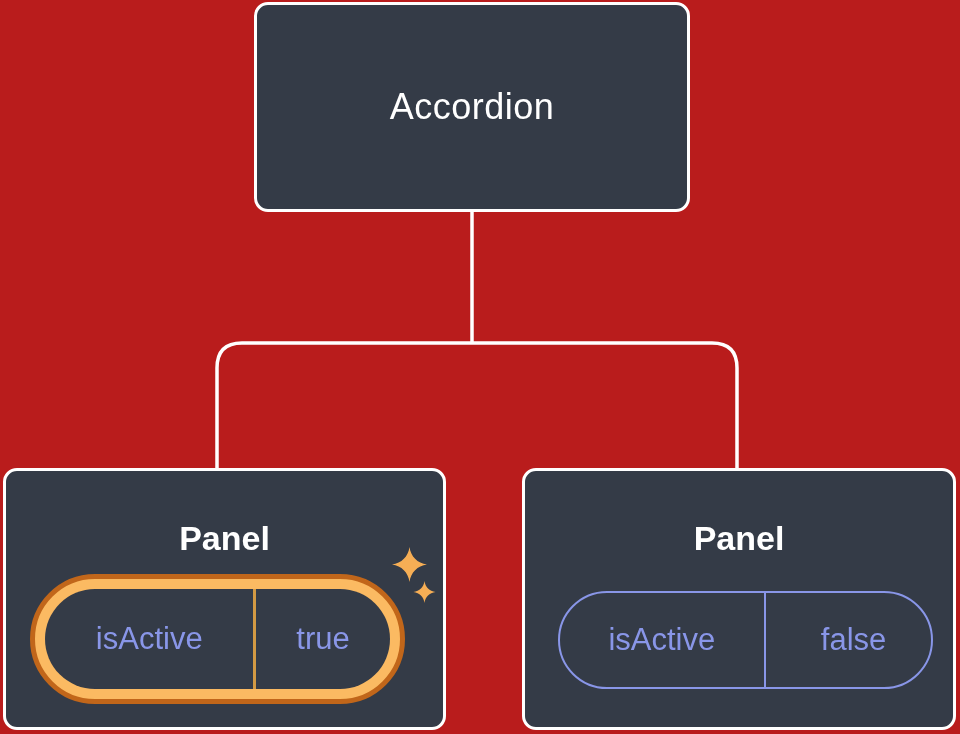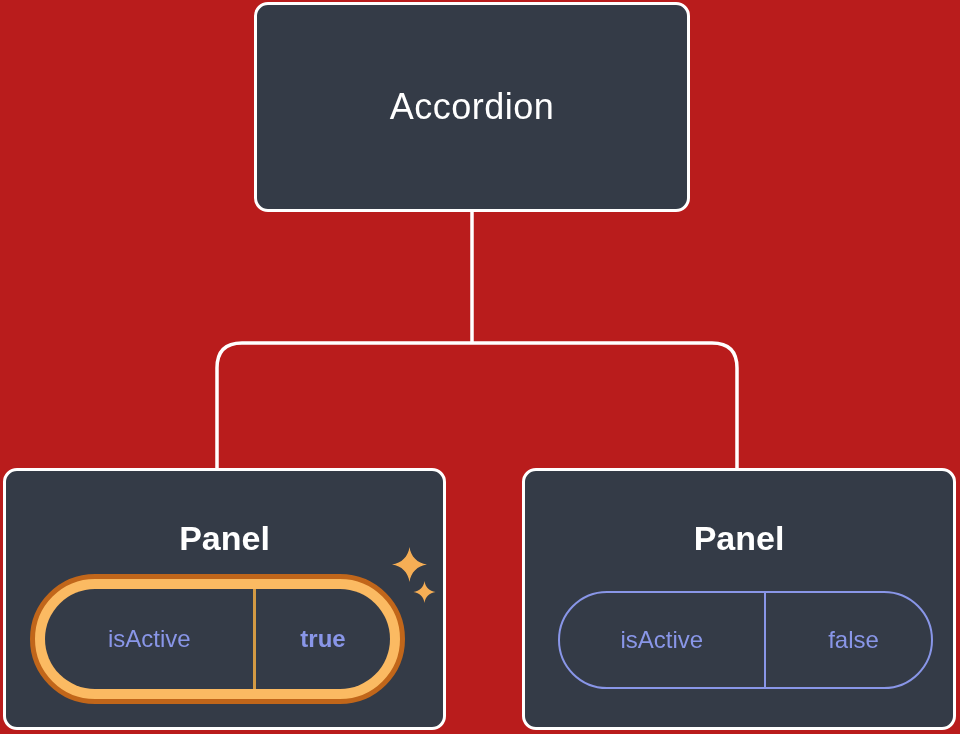--- a/index.html
+++ b/index.html
@@ -88,27 +88,27 @@
     border-radius: 999px;
     display: flex;
     align-items: stretch;
     overflow: hidden;
   }
   .pill-cell {
     display: flex;
     align-items: center;
     justify-content: center;
     color: #8996e8;
-    font-size: 24px;
+    font-size: 31px;
   }
   .cell-name   { flex: 210 0 0; }
   .cell-value  { flex: 135 0 0; }
   .cell-name-r { flex: 213 0 0; }
   .cell-value-r{ flex: 162 0 0; padding-left: 10px; }
-  .value-bold  { font-weight: 700; }
+  .value-bold  { font-weight: 400; }
   .pill-divider-orange {
     width: 2.5px;
     background: #d39a44;
   }
   .pill-divider-periwinkle {
     width: 2.5px;
     background: #8996e8;
   }
   .sparkle { position: absolute; }
   .sparkle svg { display: block; }

